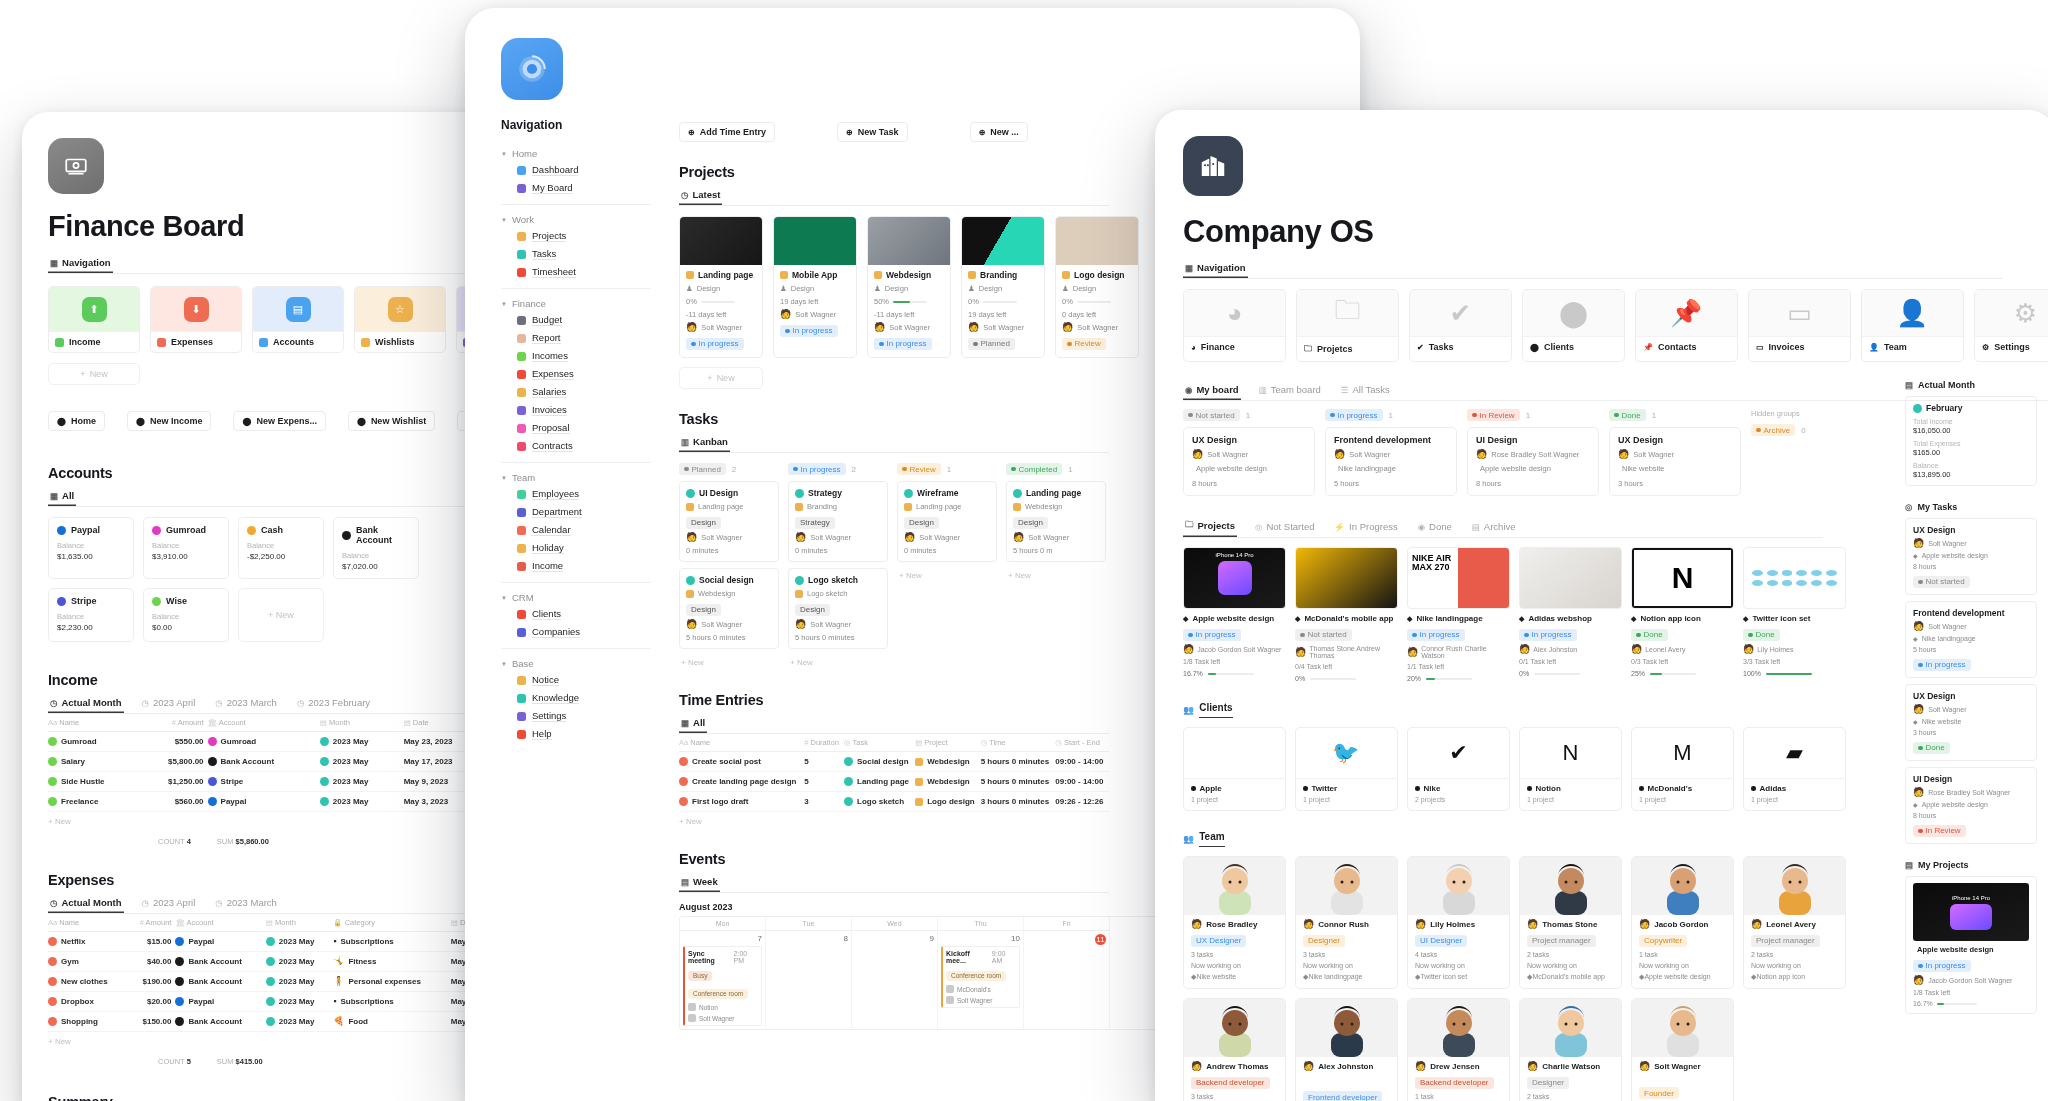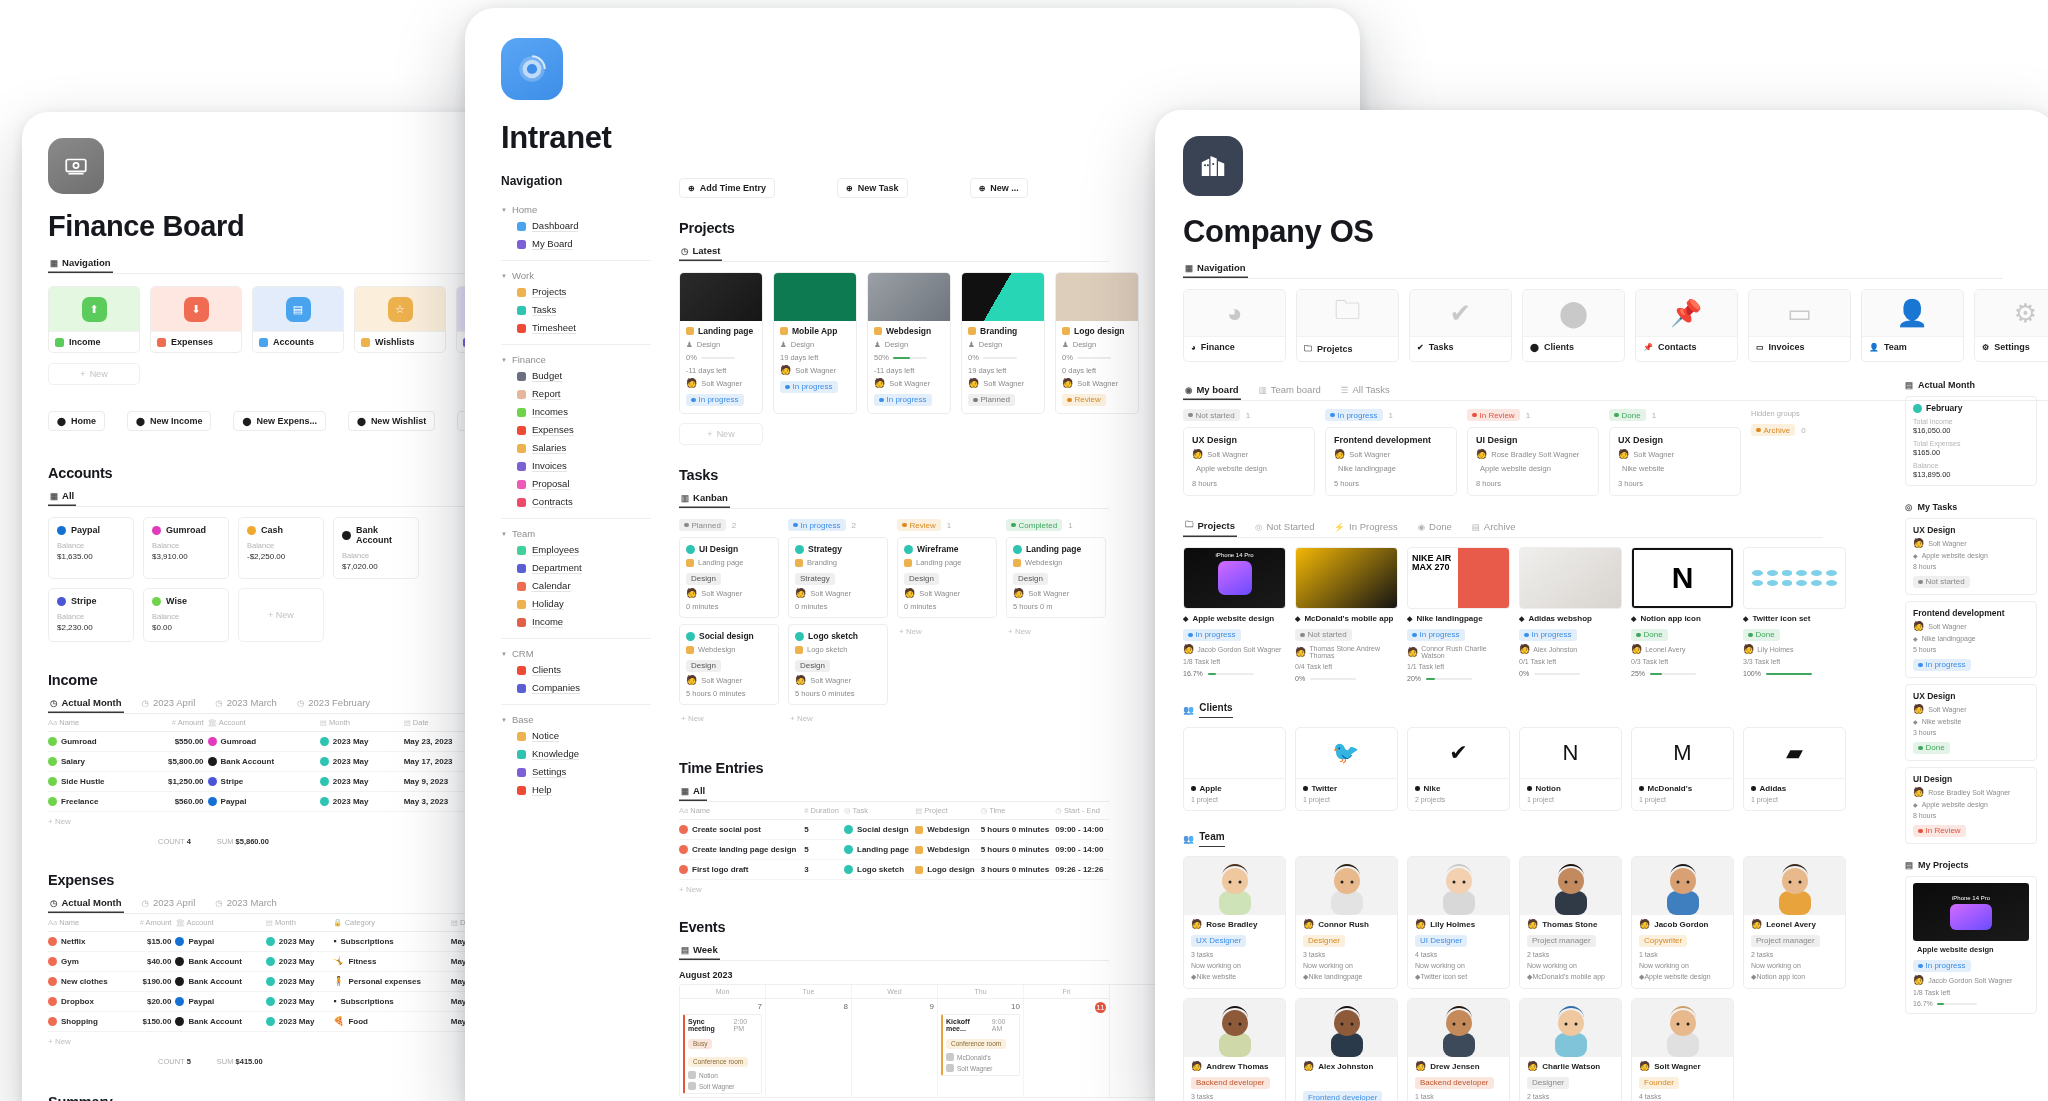--- a/index.html
+++ b/index.html
@@ -568,21 +568,20 @@
     <div class="win-inner">
       <div class="intr-head">
         <div class="app-icon blue">
           <svg width="34" height="34" viewBox="0 0 24 24">
             <circle cx="12" cy="12" r="9" fill="#fff" opacity=".22"></circle>
             <circle cx="12" cy="12" r="6.6" fill="#fff" opacity=".55"></circle>
             <circle cx="12" cy="12" r="3.6" fill="#3d8ee8"></circle>
             <path d="M12 3a9 9 0 019 9" stroke="#fff" stroke-width="1.4" fill="none" opacity=".75"></path>
           </svg>
         </div>
-        <div class="page-title big" style="margin-top:20px">Intranet</div>
       </div>
 
       <div class="intr-body" style="margin-top:18px">
         <div class="intr-nav">
           <div class="nav-h">Navigation</div>
           <div id="intr-nav">
               <div class="nav-group">
                 <div class="nav-gl">
                   <span class="caret">▼</span>
                   <span>Home</span>
@@ -861,21 +860,21 @@
                   </div>
                   <div class="kb-card"><div class="kb-t">
                       <span class="circ" style="background:#2fc4b2"></span>
                       <span>Landing page</span>
                     </div><div class="kb-l"><span class="sq sm" style="background:#edb14e"></span>Webdesign</div><div class="pill" style="margin-top:5px;background:#efefef;color:#55565a">Design</div><div class="kb-l"><span class="emoji">🧑</span>Solt Wagner</div><div class="kb-l">5 hours 0 m</div></div>
                   <div class="kb-new">+ New</div>
                 </div>
               </div>
           </div>
 
-          <div style="margin-top:34px">
+          <div style="margin-top:22px">
             <div class="sec-title">Time Entries</div>
             <div class="viewbar" style="margin-top:9px;width:430px">
               <div class="viewtab active">
                 <span class="vt-ico">▦</span>
                 <span>All</span>
               </div>
             </div>
             <div style="width:430px">
                 <table class="nt" id="time-table">
                   <thead>
@@ -1489,21 +1488,21 @@
                     <rect x="10" y="34" width="32" height="24" rx="9" fill="#e0e0e0"></rect>
                     <circle cx="26" cy="24" r="13" fill="#e8b98c"></circle>
                     <path d="M13 20a13 13 0 0126 0c0 -7-6-11-13-11S13 13 13 20z" fill="#caa06a"></path>
                     <circle cx="21" cy="25" r="1.5" fill="#222"></circle>
                     <circle cx="31" cy="25" r="1.5" fill="#222"></circle>
                   </svg>
                 </div>
                 <div class="tm-b"><div class="tm-n">
                     <span class="emoji">🧑</span>
                     <span>Solt Wagner</span>
-                  </div><div class="pill" style="margin-top:5px;background:#fbf0dd;color:#d98a23">Founder</div><div class="tm-l">4 tasks</div></div>
+                  </div><div class="pill" style="margin-top:16px;background:#fbf0dd;color:#d98a23">Founder</div><div class="tm-l">4 tasks</div></div>
               </div>
             </div>
         </div>
       </div>
 
       <div class="rail">
         <div class="rail-h">
           <span class="vt-ico">▤</span>
           <span>Actual Month</span>
         </div>

